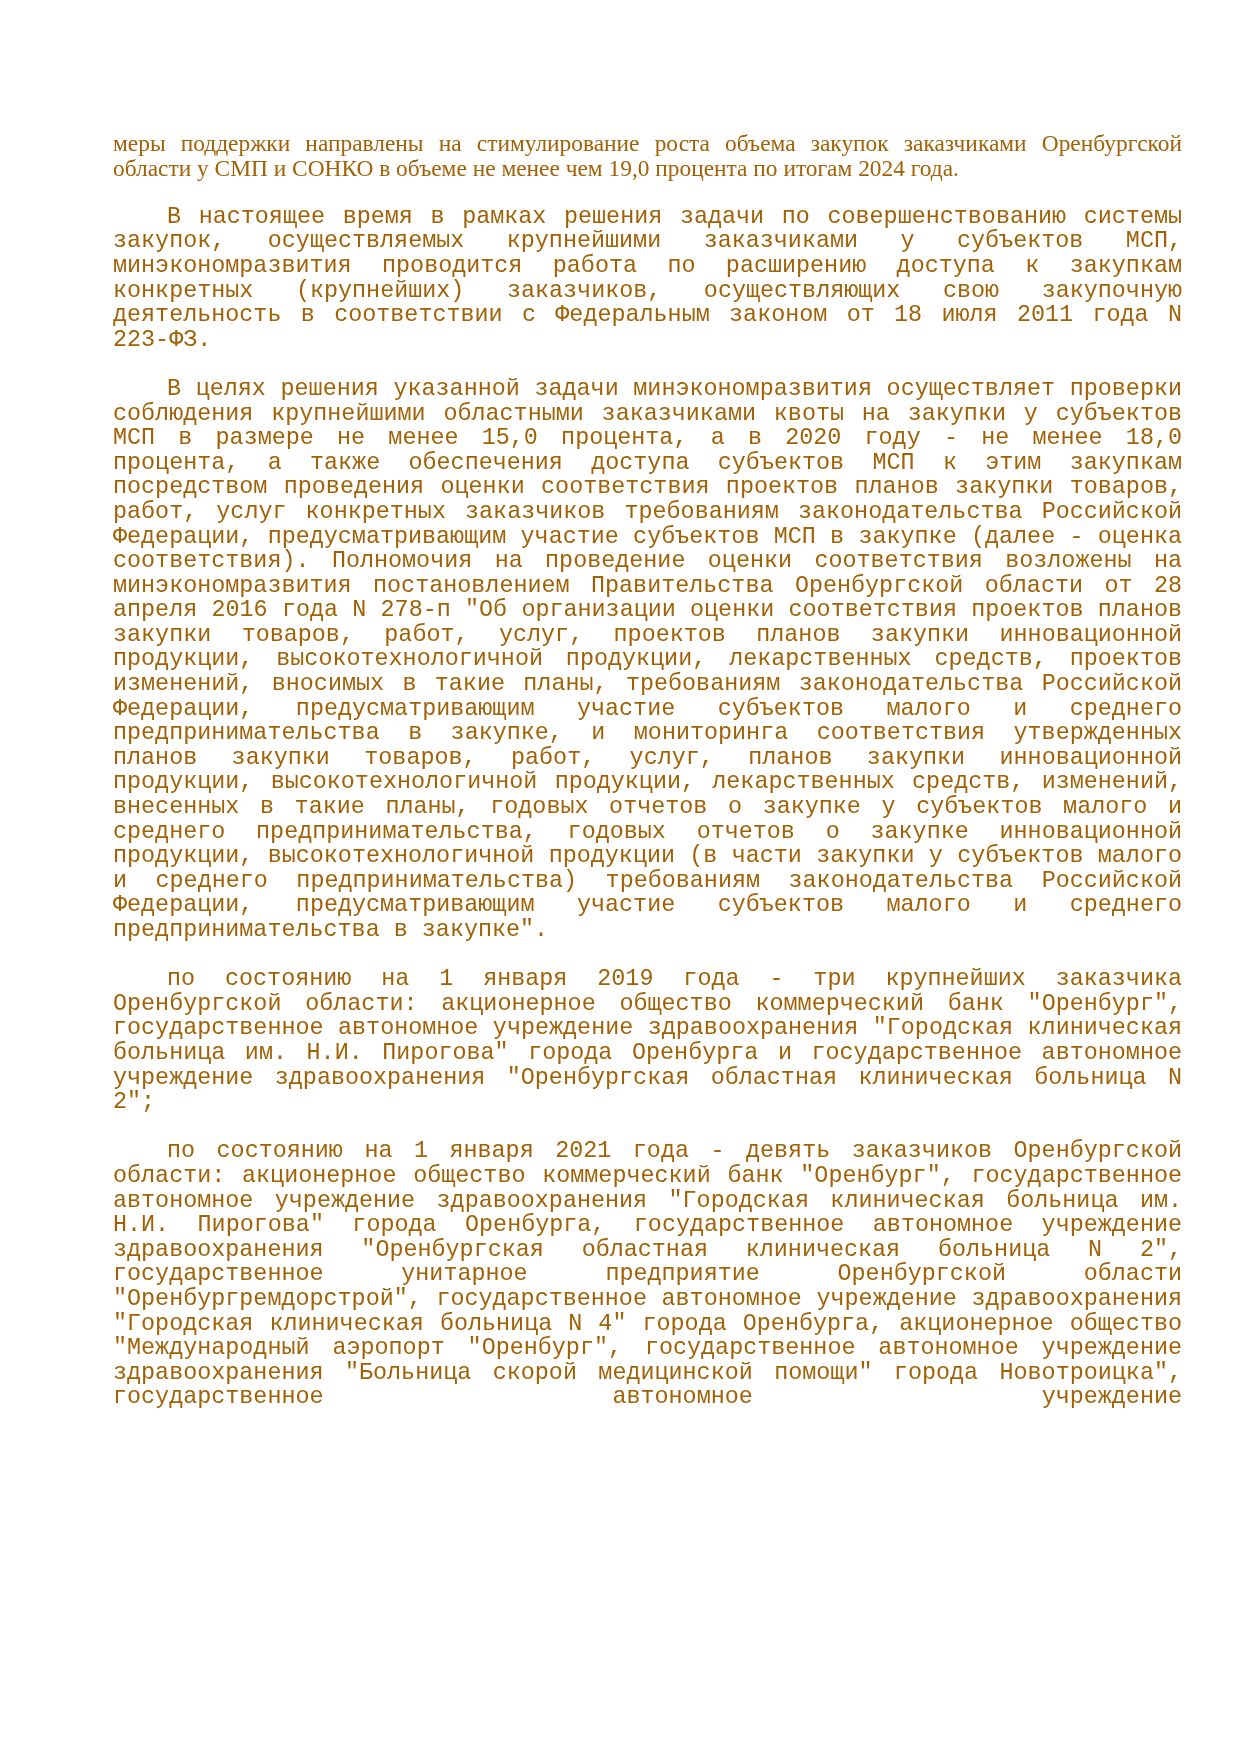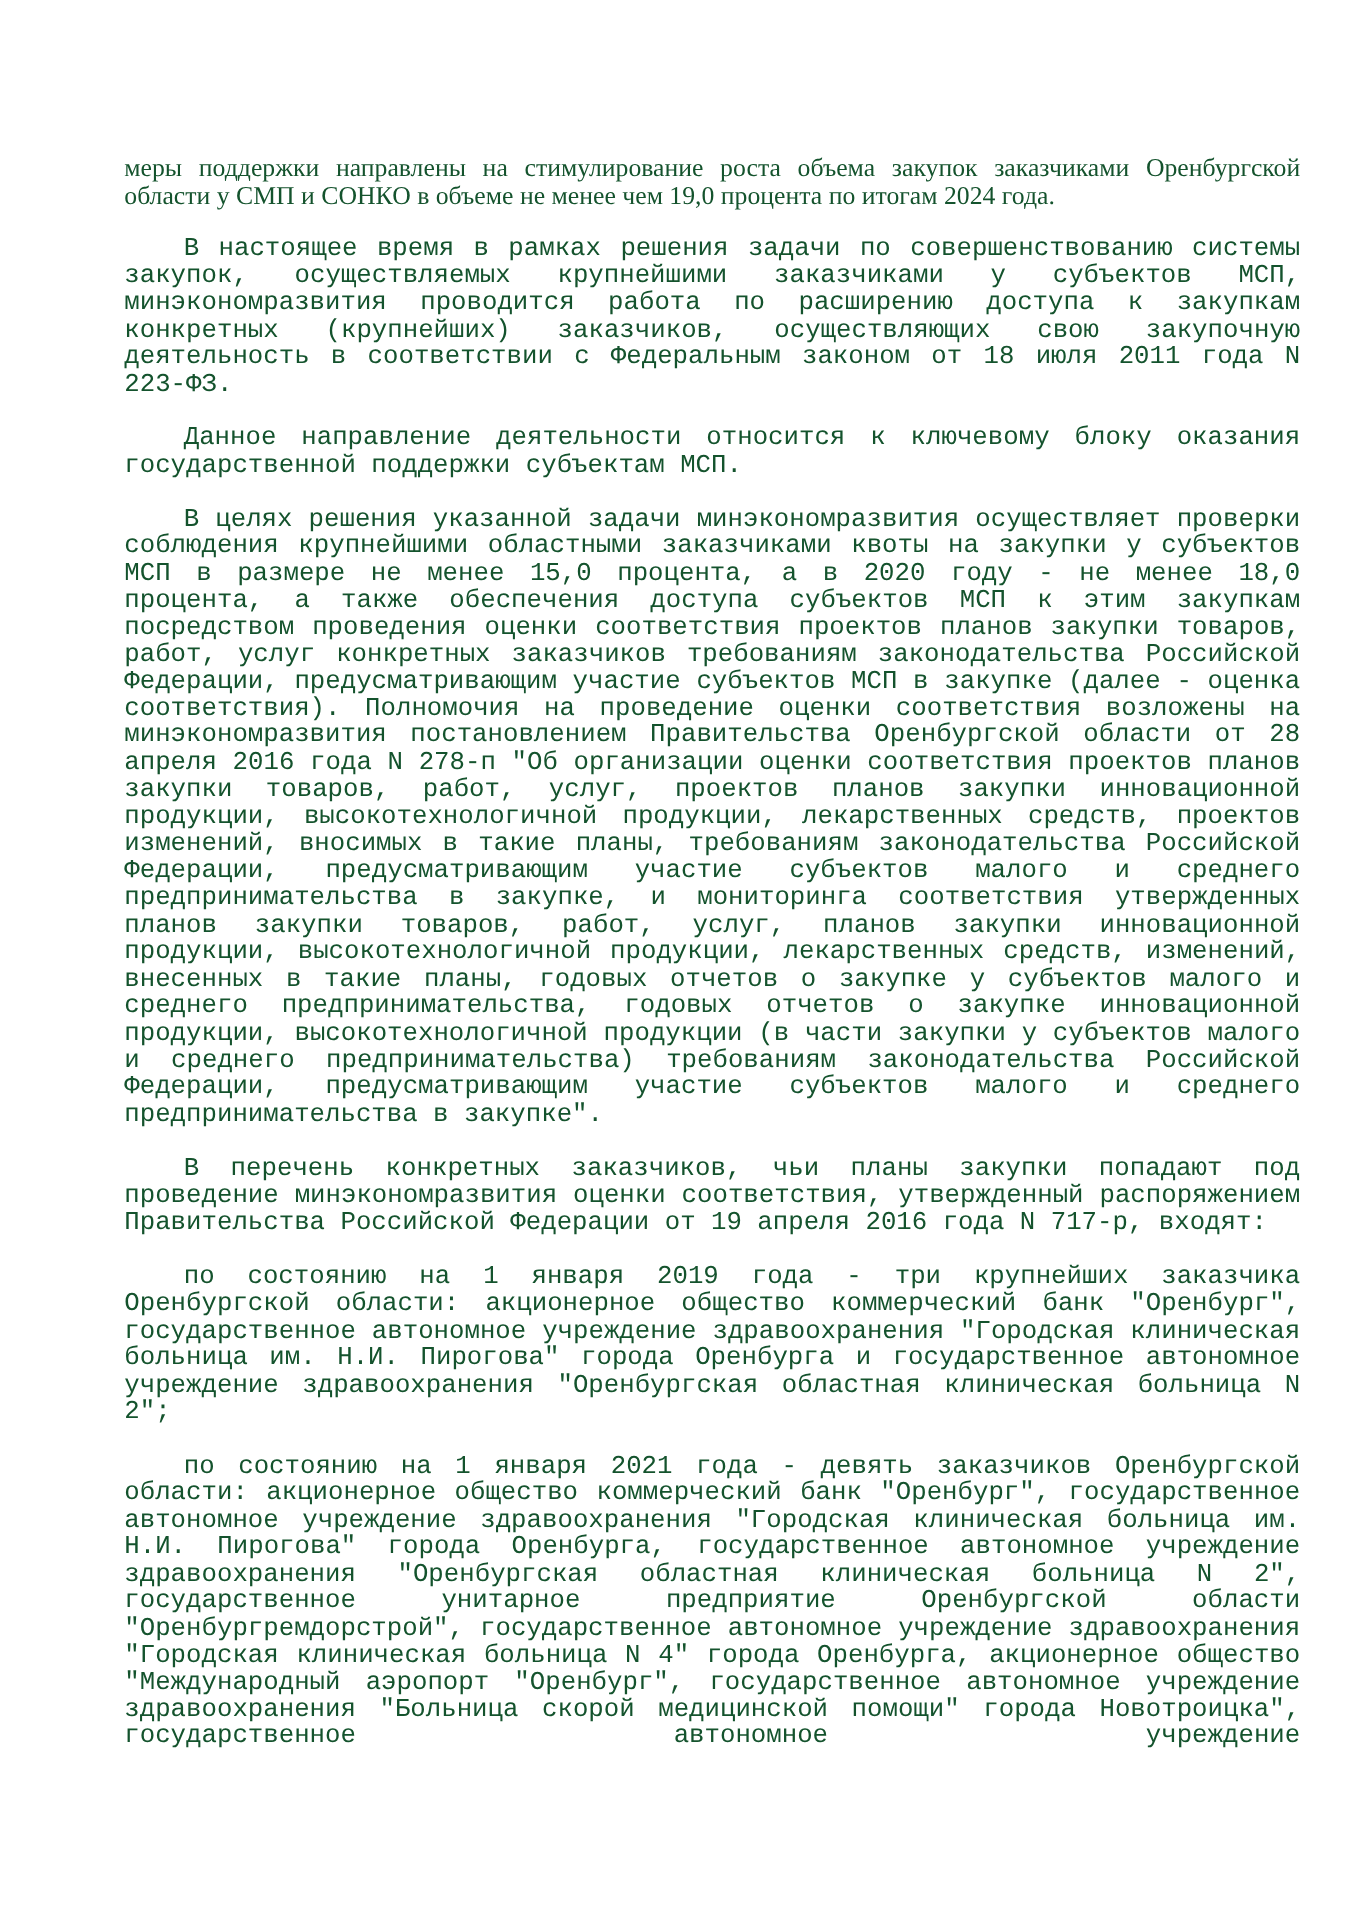--- a/index.html
+++ b/index.html
@@ -1,34 +1,32 @@
 <!DOCTYPE html>
 <html><head>
 <meta charset="utf-8">
 <style>
   html, body { margin: 0; padding: 0; background: #ffffff; }
   body { width: 1240px; height: 1754px; position: relative; overflow: hidden; }
   .page {
     position: absolute;
     left: 113px;
-    top: 141px;
+    top: 131px;
     width: 1069px;
     font-family: "Liberation Serif", "DejaVu Serif", serif;
     font-size: 23.4px;
     line-height: 24.6px;
-    color: #14532d;
+    color: #a16207;
     text-align: justify;
   }
   .para { margin: 0 0 24.6px 0; }
   .indent { text-indent: 54px; font-family: Liberation Mono, monospace; }
 </style>
 </head>
 <body>
 
 <div class="page">
   <p class="para">меры поддержки направлены на стимулирование роста объема закупок заказчиками Оренбургской области у СМП и СОНКО в объеме не менее чем 19,0 процента по итогам 2024 года.</p>
   <p class="para indent">В настоящее время в рамках решения задачи по совершенствованию системы закупок, осуществляемых крупнейшими заказчиками у субъектов МСП, минэкономразвития проводится работа по расширению доступа к закупкам конкретных (крупнейших) заказчиков, осуществляющих свою закупочную деятельность в соответствии с Федеральным законом от 18 июля 2011 года N 223-ФЗ.</p>
-  <p class="para indent">Данное направление деятельности относится к ключевому блоку оказания государственной поддержки субъектам МСП.</p>
   <p class="para indent">В целях решения указанной задачи минэкономразвития осуществляет проверки соблюдения крупнейшими областными заказчиками квоты на закупки у субъектов МСП в размере не менее 15,0 процента, а в 2020 году - не менее 18,0 процента, а также обеспечения доступа субъектов МСП к этим закупкам посредством проведения оценки соответствия проектов планов закупки товаров, работ, услуг конкретных заказчиков требованиям законодательства Российской Федерации, предусматривающим участие субъектов МСП в закупке (далее - оценка соответствия). Полномочия на проведение оценки соответствия возложены на минэкономразвития постановлением Правительства Оренбургской области от 28 апреля 2016 года N 278-п "Об организации оценки соответствия проектов планов закупки товаров, работ, услуг, проектов планов закупки инновационной продукции, высокотехнологичной продукции, лекарственных средств, проектов изменений, вносимых в такие планы, требованиям законодательства Российской Федерации, предусматривающим участие субъектов малого и среднего предпринимательства в закупке, и мониторинга соответствия утвержденных планов закупки товаров, работ, услуг, планов закупки инновационной продукции, высокотехнологичной продукции, лекарственных средств, изменений, внесенных в такие планы, годовых отчетов о закупке у субъектов малого и среднего предпринимательства, годовых отчетов о закупке инновационной продукции, высокотехнологичной продукции (в части закупки у субъектов малого и среднего предпринимательства) требованиям законодательства Российской Федерации, предусматривающим участие субъектов малого и среднего предпринимательства в закупке".</p>
-  <p class="para indent">В перечень конкретных заказчиков, чьи планы закупки попадают под проведение минэкономразвития оценки соответствия, утвержденный распоряжением Правительства Российской Федерации от 19 апреля 2016 года N 717-р, входят:</p>
   <p class="para indent">по состоянию на 1 января 2019 года - три крупнейших заказчика Оренбургской области: акционерное общество коммерческий банк "Оренбург", государственное автономное учреждение здравоохранения "Городская клиническая больница им. Н.И. Пирогова" города Оренбурга и государственное автономное учреждение здравоохранения "Оренбургская областная клиническая больница N 2";</p>
   <p class="para indent" style="text-align-last: justify;">по состоянию на 1 января 2021 года - девять заказчиков Оренбургской области: акционерное общество коммерческий банк "Оренбург", государственное автономное учреждение здравоохранения "Городская клиническая больница им. Н.И. Пирогова" города Оренбурга, государственное автономное учреждение здравоохранения "Оренбургская областная клиническая больница N 2", государственное унитарное предприятие Оренбургской области "Оренбургремдорстрой", государственное автономное учреждение здравоохранения "Городская клиническая больница N 4" города Оренбурга, акционерное общество "Международный аэропорт "Оренбург", государственное автономное учреждение здравоохранения "Больница скорой медицинской помощи" города Новотроицка", государственное автономное учреждение</p>
 </div>
 
 </body></html>

